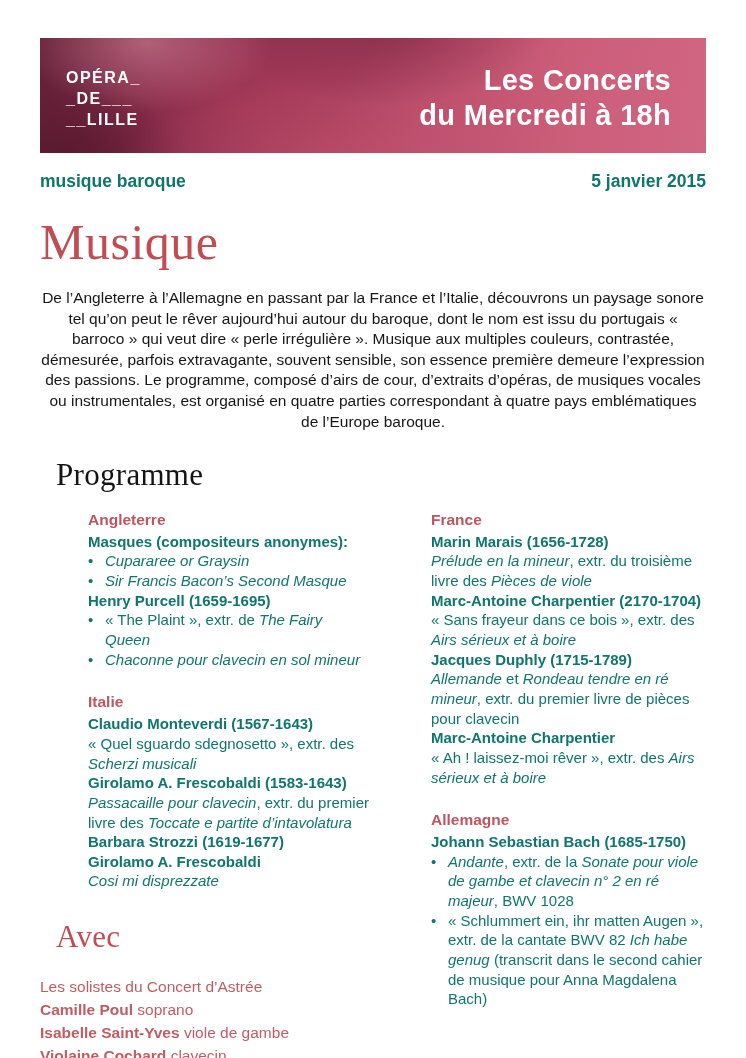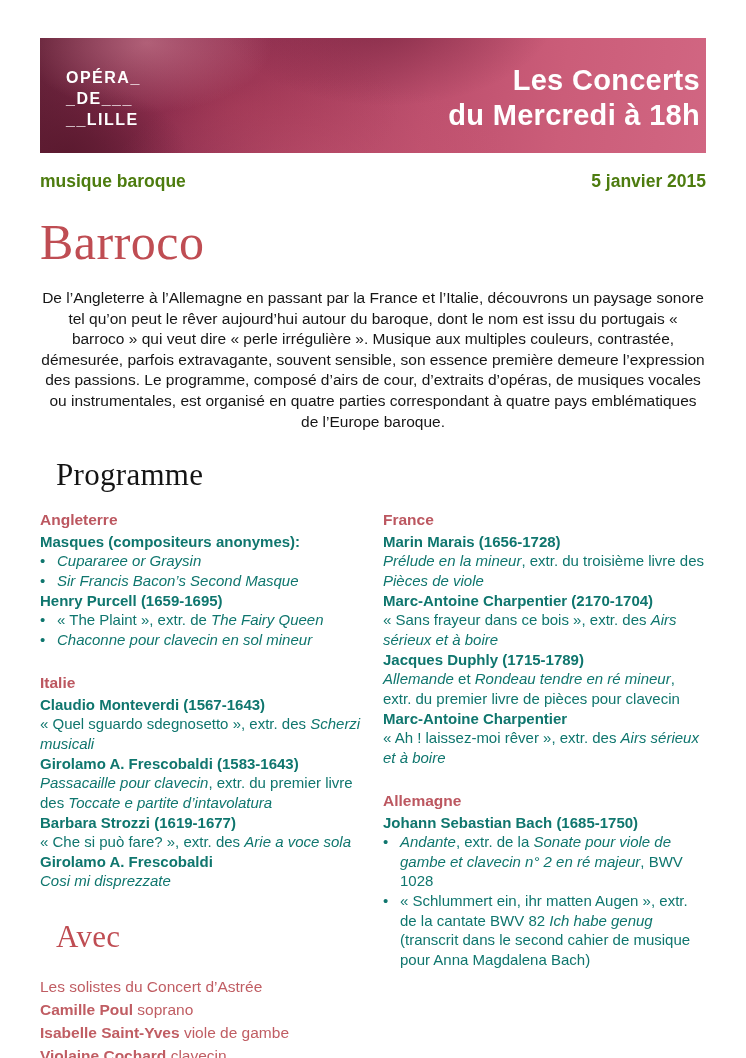--- a/index.html
+++ b/index.html
@@ -17,44 +17,44 @@
       radial-gradient(300px 150px at 42% 125%, rgba(203,92,117,.45), rgba(203,92,117,0) 70%),
       radial-gradient(160px 95px at 4% 100%, rgba(88,24,45,.85), rgba(88,24,45,0) 75%),
       radial-gradient(230px 120px at 30% 60%, rgba(172,60,87,.5), rgba(172,60,87,0) 70%),
       linear-gradient(97deg,#642138 0%,#83294a 20%,#a43c5c 40%,#bd4f6d 58%,#cb5d79 78%,#d16682 100%);
   }
   .logo{
     position:absolute;left:26px;top:29px;color:#fff;
     font-weight:bold;font-size:16px;line-height:1.32;letter-spacing:1.5px;
   }
   .banner-title{
-    position:absolute;right:6px;top:25px;text-align:right;color:#fff;
+    position:absolute;right:35px;top:25px;text-align:right;color:#fff;
     font-size:29px;line-height:1.22;font-weight:bold;letter-spacing:.3px;
   }
   
   .meta{display:flex;justify-content:space-between;margin-top:18px;
-    font-weight:bold;font-size:17.5px;color:#4d7c0f;}
+    font-weight:bold;font-size:17.5px;color:#0f766e;}
   
   h1.page-title{
     font-family:"Liberation Serif",serif;font-weight:normal;
     color:#bf4d53;font-size:50px;line-height:1.02;margin:25px 0 0 0;letter-spacing:.5px;
   }
   h2.serif-heading{
     font-family:"Liberation Serif",serif;font-weight:normal;
     font-size:31px;line-height:1.05;margin:16px;color:#141414;letter-spacing:.3px;
   }
   h2.programme-heading{margin-top:27px;}
   h2.avec-heading{color:#bf4d53;}
   
   .intro{margin-top:20px;font-size:15.5px;line-height:1.33;color:#161616;text-align:center;}
   
   .columns{display:flex;margin-top:19px;}
   .col-left{width:331px;flex:0 0 331px;}
   .col-right{width:323px;flex:0 0 323px;margin-left:12px;}
-  .prog-section{margin-bottom:24px;}
+  .prog-section{margin-bottom:24px;margin-left:48px;}
   .country{color:#bc5760;font-weight:bold;font-size:15.5px;margin-bottom:3px;}
   .prog-item{font-size:15px;line-height:1.31;color:#0f766e;}
   .prog-item .bold{font-weight:bold;}
   .prog-item .italic{font-style:italic;}
   .bulleted{display:flex;}
   .bullet{flex:0 0 17px;width:17px;}
   
   .avec-block{margin-top:30px;}
   .avec-lines{margin-top:21px;font-size:15.5px;line-height:1.5;color:#c05d63;}
   .avec-line .bold{font-weight:bold;}
@@ -74,21 +74,21 @@
       <div>Les Concerts</div>
       <div>du Mercredi à 18h</div>
     </div>
   </div>
 
   <div class="meta">
     <span>musique baroque</span>
     <span>5 janvier 2015</span>
   </div>
 
-  <h1 class="page-title">Barroco</h1>
+  <h1 class="page-title">Musique</h1>
 
   <p class="intro">De l’Angleterre à l’Allemagne en passant par la France et l’Italie, découvrons un paysage sonore tel qu’on peut le rêver aujourd’hui autour du baroque, dont le nom est issu du portugais « barroco » qui veut dire « perle irrégulière ». Musique aux multiples couleurs, contrastée, démesurée, parfois extravagante, souvent sensible, son essence première demeure l’expression des passions. Le programme, composé d’airs de cour, d’extraits d’opéras, de musiques vocales ou instrumentales, est organisé en quatre parties correspondant à quatre pays emblématiques de l’Europe baroque.</p>
 
   <h2 class="serif-heading programme-heading">Programme</h2>
 
   <div class="columns">
     <div class="col-left">
         <div class="prog-section">
           <div class="country">Angleterre</div>
           <div class="prog-item"><span class="item-text"><span class="bold">Masques (compositeurs anonymes):</span></span></div>
@@ -110,21 +110,20 @@
             <span class="item-text"><span class="italic">Chaconne pour clavecin en sol mineur</span></span>
           </div>
         </div>
         <div class="prog-section">
           <div class="country">Italie</div>
           <div class="prog-item"><span class="item-text"><span class="bold">Claudio Monteverdi (1567-1643)</span></span></div>
           <div class="prog-item"><span class="item-text"><span>« Quel sguardo sdegnosetto », extr. des </span><span class="italic">Scherzi musicali</span></span></div>
           <div class="prog-item"><span class="item-text"><span class="bold">Girolamo A. Frescobaldi (1583-1643)</span></span></div>
           <div class="prog-item"><span class="item-text"><span class="italic">Passacaille pour clavecin</span><span>, extr. du premier livre des </span><span class="italic">Toccate e partite d’intavolatura</span></span></div>
           <div class="prog-item"><span class="item-text"><span class="bold">Barbara Strozzi (1619-1677)</span></span></div>
-          <div class="prog-item"><span class="item-text"><span>« Che si può fare? », extr. des </span><span class="italic">Arie a voce sola</span></span></div>
           <div class="prog-item"><span class="item-text"><span class="bold">Girolamo A. Frescobaldi</span></span></div>
           <div class="prog-item"><span class="item-text"><span class="italic">Cosi mi disprezzate</span></span></div>
         </div>
         <div class="avec-block">
           <h2 class="serif-heading avec-heading">Avec</h2>
           <div class="avec-lines">
             <div class="avec-line"><span>Les solistes du Concert d’Astrée</span></div>
             <div class="avec-line"><span class="bold">Camille Poul</span><span> soprano</span></div>
             <div class="avec-line"><span class="bold">Isabelle Saint-Yves</span><span> viole de gambe</span></div>
             <div class="avec-line"><span class="bold">Violaine Cochard</span><span> clavecin</span></div>

